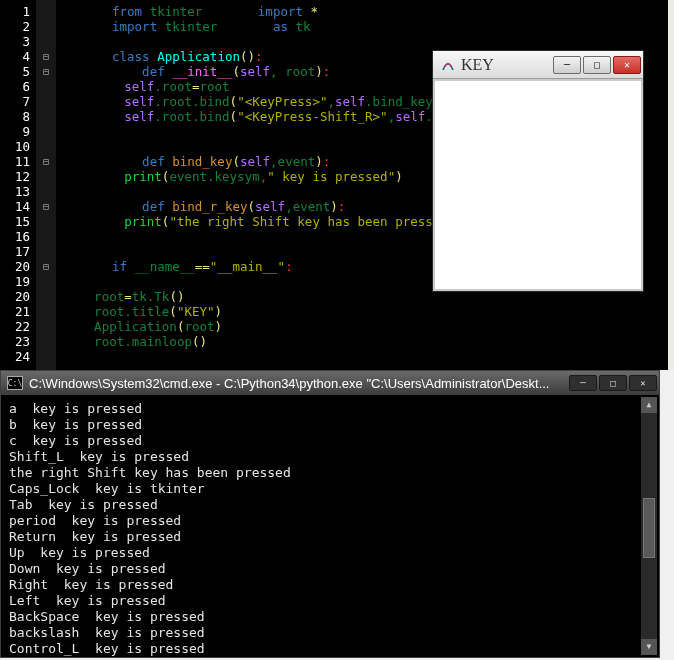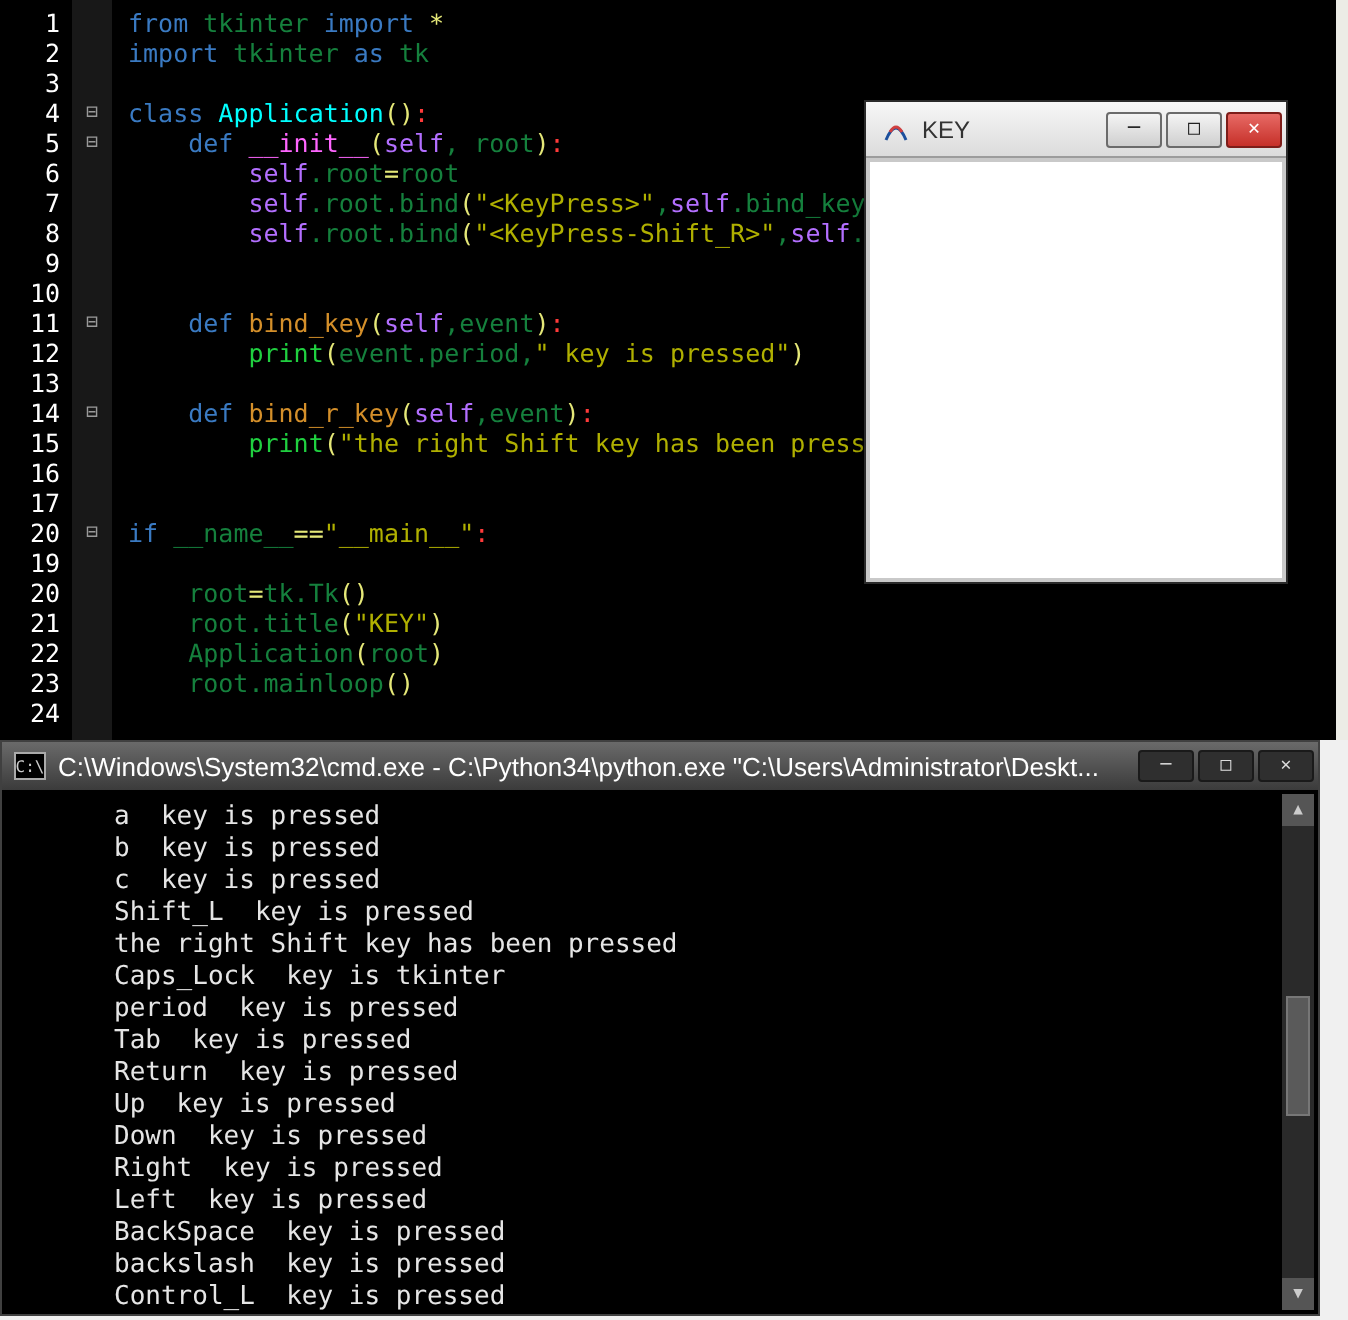--- a/index.html
+++ b/index.html
@@ -44,21 +44,21 @@
     text-align: center;
     font-size: 10px;
     line-height: 15px;
   }
   .code {
     position: absolute;
     left: 56px; top: 0;
     padding: 4px 0 0 8px;
   }
   .code-line { height: 15px; white-space: pre; }
-  .kw  { color: #3a7ac2; }
+  .kw  { color: #3a7ac2; margin-left: 48px; }
   .cls { color: #00ffff; }
   .self{ color: #b36fff; }
   .mag { color: #ff66ff; }
   .fn  { color: #d48f2a; }
   .str { color: #b0b000; }
   .wht { color: #15803d; }
   .yel { color: #e5e878; }
   .red { color: #ff3a3a; }
   .grn { color: #20d040; }
 
@@ -85,21 +85,21 @@
     align-items: center;
     padding: 0 2px 0 8px;
     border-bottom: 1px solid #9c9c9c;
   }
   .popup-icon {
     width: 14px; height: 14px;
     margin-right: 6px;
     font-size: 12px;
     color: #1c4f9c;
   }
-  .popup-title { font-size: 12px; color: #333; flex: 1; font-family: Liberation Sans, sans-serif; }
+  .popup-title { font-size: 16px; color: #333; flex: 1; font-family: Liberation Serif, serif; }
   .winbtn {
     width: 28px; height: 18px;
     margin-left: 2px;
     border: 1px solid #6b6b6b;
     border-radius: 2px;
     display: flex; align-items: center; justify-content: center;
     font-size: 10px;
     background: linear-gradient(#f4f4f4,#cfcfcf);
     color: #222;
   }
@@ -156,21 +156,21 @@
   .term-body {
     padding: 6px 8px;
     color: #e5e5e5;
     font-family: "SimSun","NSimSun","MS Gothic",Consolas, monospace;
     font-size: 13px;
     line-height: 16px;
     height: calc(100% - 24px);
     overflow: hidden;
     position: relative;
   }
-  .term-line { white-space: pre; margin-left: 48px; }
+  .term-line { white-space: pre; }
   .term-scrollbar {
     position: absolute;
     right: 2px; top: 2px;
     width: 16px; height: calc(100% - 4px);
     background: #3c3c3c;
   }
   .scroll-btn {
     width: 100%; height: 16px;
     background: #555;
     display:flex;align-items:center;justify-content:center;
@@ -242,21 +242,21 @@
       <div class="code-line"><span class="kw">import</span><span class="wht"> tkinter </span><span class="kw">as</span><span class="wht"> tk</span></div>
       <div class="code-line"></div>
       <div class="code-line"><span class="kw">class</span><span class="wht"> </span><span class="cls">Application</span><span class="yel">()</span><span class="red">:</span></div>
       <div class="code-line"><span class="wht">    </span><span class="kw">def</span><span class="wht"> </span><span class="mag">__init__</span><span class="yel">(</span><span class="self">self</span><span class="wht">, root</span><span class="yel">)</span><span class="red">:</span></div>
       <div class="code-line"><span class="wht">        </span><span class="self">self</span><span class="wht">.root</span><span class="yel">=</span><span class="wht">root</span></div>
       <div class="code-line"><span class="wht">        </span><span class="self">self</span><span class="wht">.root.bind</span><span class="yel">(</span><span class="str">"&lt;KeyPress&gt;"</span><span class="wht">,</span><span class="self">self</span><span class="wht">.bind_key</span><span class="yel">)</span></div>
       <div class="code-line"><span class="wht">        </span><span class="self">self</span><span class="wht">.root.bind</span><span class="yel">(</span><span class="str">"&lt;KeyPress-Shift_R&gt;"</span><span class="wht">,</span><span class="self">self</span><span class="wht">.bind_r_key</span><span class="yel">)</span></div>
       <div class="code-line"></div>
       <div class="code-line"></div>
       <div class="code-line"><span class="wht">    </span><span class="kw">def</span><span class="wht"> </span><span class="fn">bind_key</span><span class="yel">(</span><span class="self">self</span><span class="wht">,event</span><span class="yel">)</span><span class="red">:</span></div>
-      <div class="code-line"><span class="wht">        </span><span class="grn">print</span><span class="yel">(</span><span class="wht">event.period,</span><span class="str">" key is pressed"</span><span class="yel">)</span></div>
+      <div class="code-line"><span class="wht">        </span><span class="grn">print</span><span class="yel">(</span><span class="wht">event.keysym,</span><span class="str">" key is pressed"</span><span class="yel">)</span></div>
       <div class="code-line"></div>
       <div class="code-line"><span class="wht">    </span><span class="kw">def</span><span class="wht"> </span><span class="fn">bind_r_key</span><span class="yel">(</span><span class="self">self</span><span class="wht">,event</span><span class="yel">)</span><span class="red">:</span></div>
       <div class="code-line"><span class="wht">        </span><span class="grn">print</span><span class="yel">(</span><span class="str">"the right Shift key has been pressed"</span><span class="yel">)</span></div>
       <div class="code-line"></div>
       <div class="code-line"></div>
       <div class="code-line"><span class="kw">if</span><span class="wht"> __name__</span><span class="yel">==</span><span class="str">"__main__"</span><span class="red">:</span></div>
       <div class="code-line"></div>
       <div class="code-line"><span class="wht">    root</span><span class="yel">=</span><span class="wht">tk.Tk</span><span class="yel">()</span></div>
       <div class="code-line"><span class="wht">    root.title</span><span class="yel">(</span><span class="str">"KEY"</span><span class="yel">)</span></div>
       <div class="code-line"><span class="wht">    Application</span><span class="yel">(</span><span class="wht">root</span><span class="yel">)</span></div>
@@ -291,22 +291,22 @@
     <div class="tbtn">✕</div>
   </div>
   <div class="term-body">
     <div id="term-lines">
         <div class="term-line">a  key is pressed</div>
         <div class="term-line">b  key is pressed</div>
         <div class="term-line">c  key is pressed</div>
         <div class="term-line">Shift_L  key is pressed</div>
         <div class="term-line">the right Shift key has been pressed</div>
         <div class="term-line">Caps_Lock  key is tkinter</div>
+        <div class="term-line">Tab  key is pressed</div>
         <div class="term-line">period  key is pressed</div>
-        <div class="term-line">Tab  key is pressed</div>
         <div class="term-line">Return  key is pressed</div>
         <div class="term-line">Up  key is pressed</div>
         <div class="term-line">Down  key is pressed</div>
         <div class="term-line">Right  key is pressed</div>
         <div class="term-line">Left  key is pressed</div>
         <div class="term-line">BackSpace  key is pressed</div>
         <div class="term-line">backslash  key is pressed</div>
         <div class="term-line">Control_L  key is pressed</div>
       </div>
     <div class="term-scrollbar">

